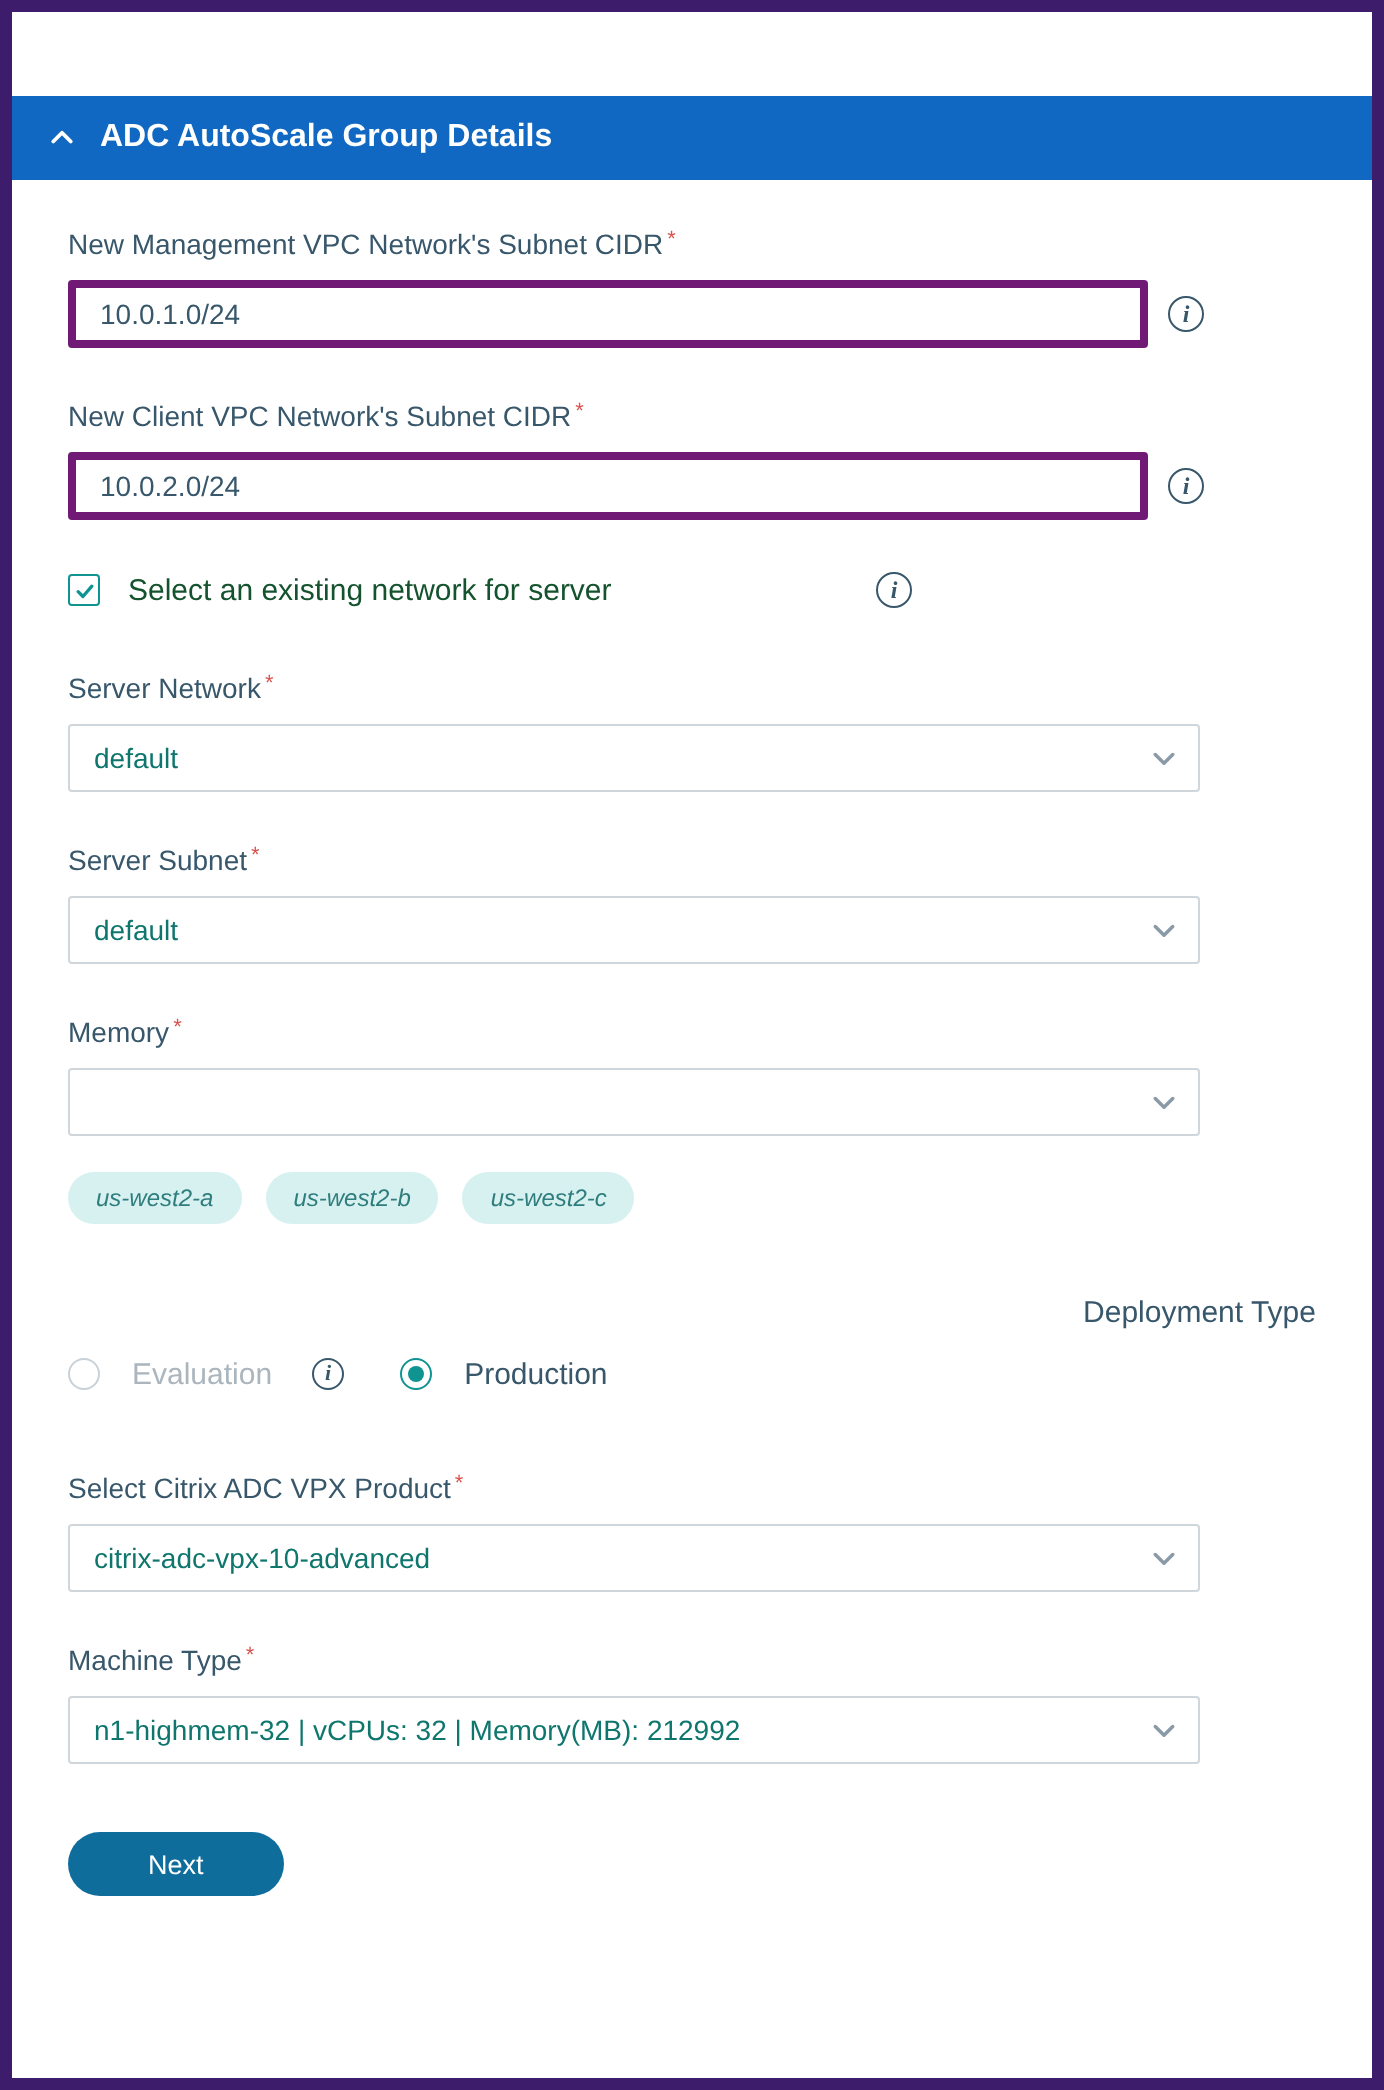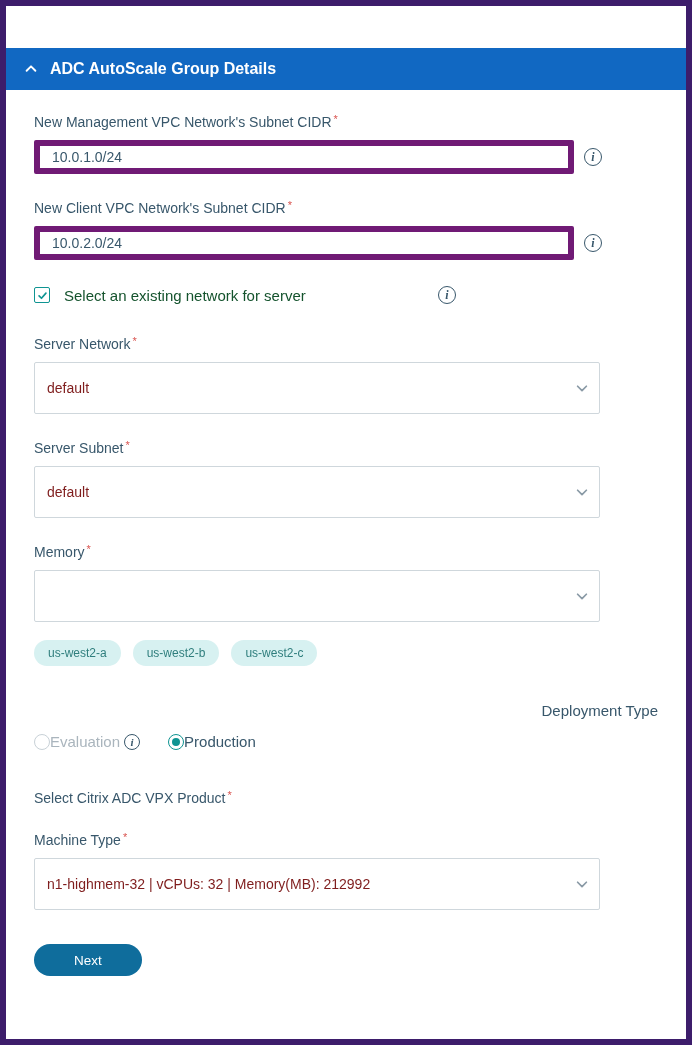--- a/index.html
+++ b/index.html
@@ -47,21 +47,21 @@
     font-size: 11px;
     position: relative;
     top: -4px;
     margin-left: 2px;
   }
   .input-row { display: flex; align-items: center; gap: 10px; }
   .input {
     flex: 0 0 540px;
     width: 540px;
     height: 34px;
-    border: 6px solid #701a75;
+    border: 4px solid #701a75;
     border-radius: 2px;
     padding: 0 12px;
     font-size: 14px;
     color: #38576b;
     background: #fff;
     outline: none;
   }
   .info {
     width: 18px; height: 18px;
     border: 1.6px solid #38576b;
@@ -97,55 +97,55 @@
   }
   .checkbox svg { width: 11px; height: 11px; }
   .checkbox-row .cb-label {
     font-size: 15px;
     color: #14532d;
     flex: 0 0 360px;
   }
   .select {
     position: relative;
     width: 566px;
-    height: 52px;
+    height: 34px;
     border: 1px solid #cfd7dc;
     border-radius: 2px;
     padding: 0 38px 0 12px;
     font-size: 14px;
-    color: #7f1d1d;
+    color: #0f766e;
     display: flex;
     align-items: center;
     cursor: pointer;
     background:#fff;
   }
   .select .caret {
     position: absolute;
     right: 10px; top: 50%;
     transform: translateY(-50%);
     width: 14px; height: 14px;
   }
   .select .caret svg { stroke: #8a9aa6; }
   .chips {
     display: flex; gap: 12px;
-    margin-top: 18px; margin-bottom: 36px;
+    margin-top: 18px; margin-bottom: 36px; font-style: italic;
   }
   .chip {
     background: #d7f1f1;
     color: #2f7e7d;
     font-size: 12px;
     padding: 6px 14px;
     border-radius: 14px;
   }
   .radios {
     display: flex; gap: 28px; align-items: center;
     margin-top: 14px; margin-bottom: 40px;
   }
   .radio-opt {
-    display: inline-flex; align-items: flex-end; gap: 0;
+    display: inline-flex; align-items: flex-start; gap: 16px;
     font-size: 15px;
     cursor: pointer;
   }
   .r-outer {
     width: 16px; height: 16px;
     border-radius: 50%;
     border: 1.8px solid #0f9492;
     display: inline-flex; align-items:center; justify-content:center;
   }
   .r-outer.dim { border-color: #c8d1d7; }
@@ -291,20 +291,28 @@
           </span>
         <span class="txt">Production</span>
       </span>
     </div>
 
     
     <div class="field">
       <div class="label">
         <span>Select Citrix ADC VPX Product</span><span class="req">*</span>
       </div>
+      <div class="select">
+        <span>citrix-adc-vpx-10-advanced</span>
+        <span class="caret">
+          <svg viewBox="0 0 16 16" fill="none" stroke-width="2" stroke-linecap="round" stroke-linejoin="round">
+              <polyline points="3,6 8,11 13,6"></polyline>
+            </svg>
+        </span>
+      </div>
     </div>
 
     
     <div class="field" style="margin-bottom:34px">
       <div class="label">
         <span>Machine Type</span><span class="req">*</span>
       </div>
       <div class="select">
         <span>n1-highmem-32 | vCPUs: 32 | Memory(MB): 212992</span>
         <span class="caret">

